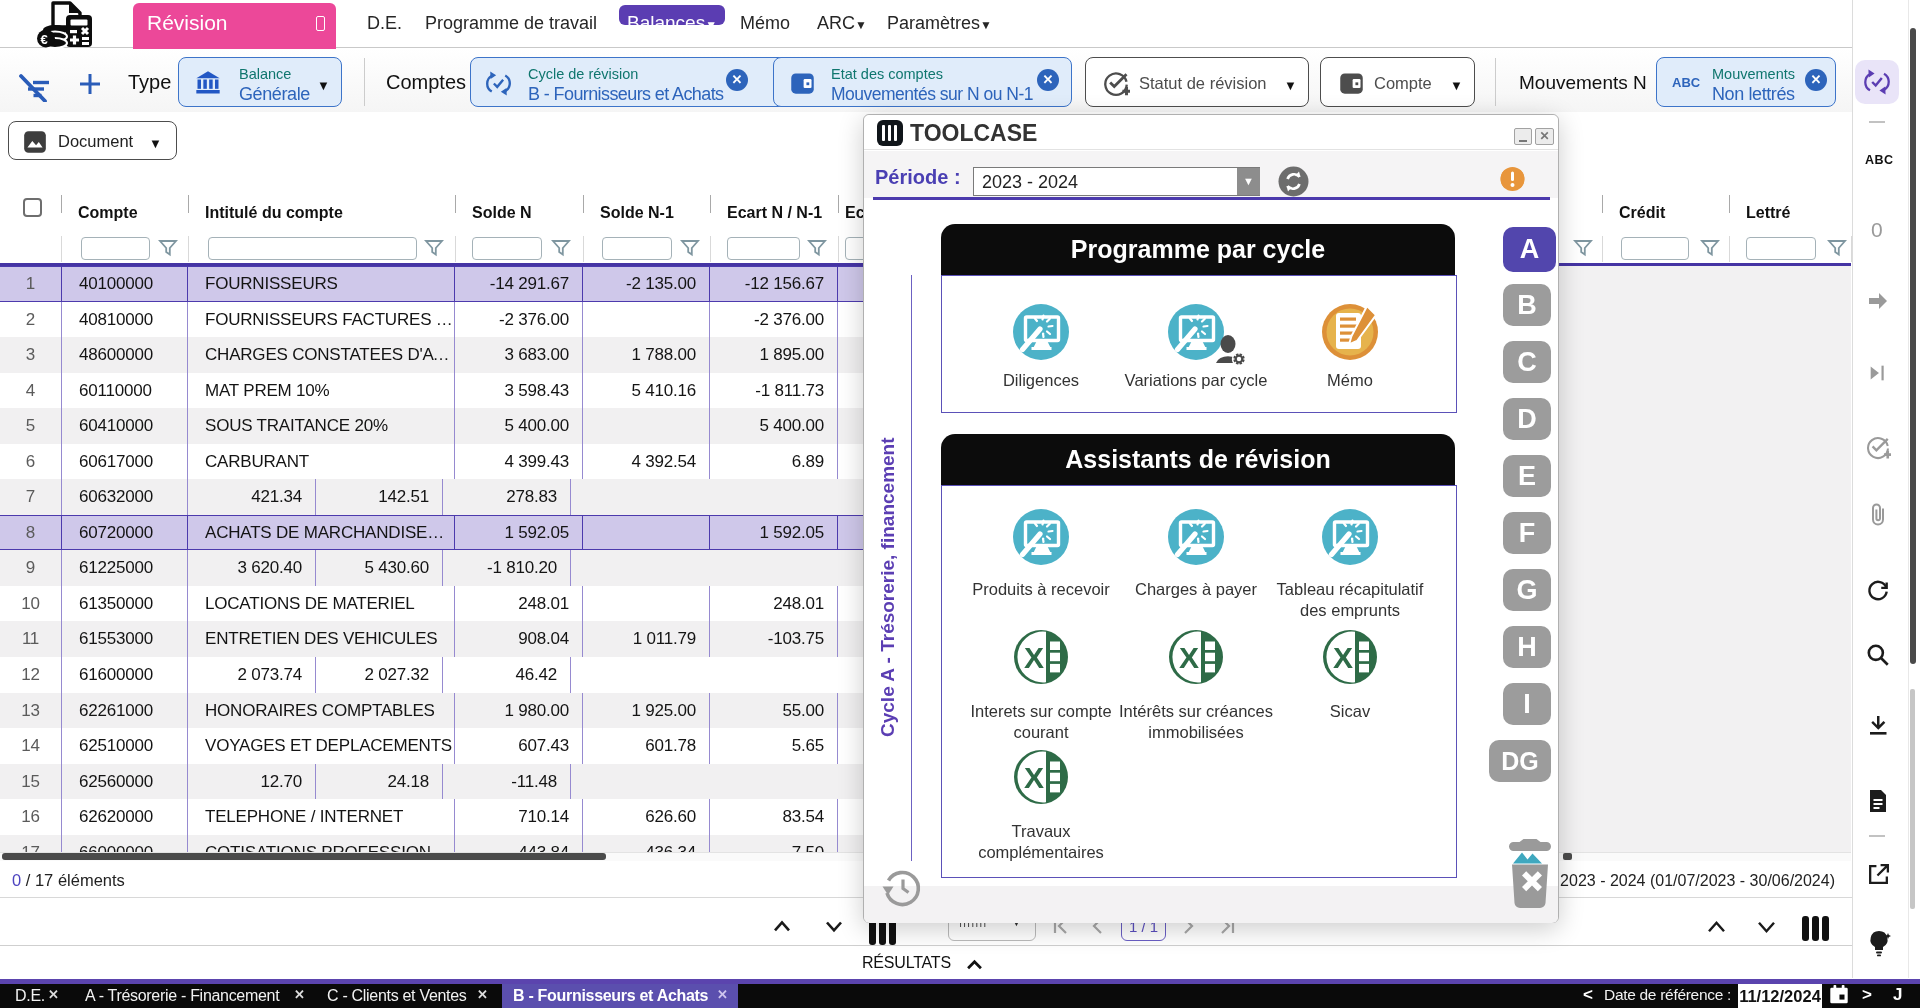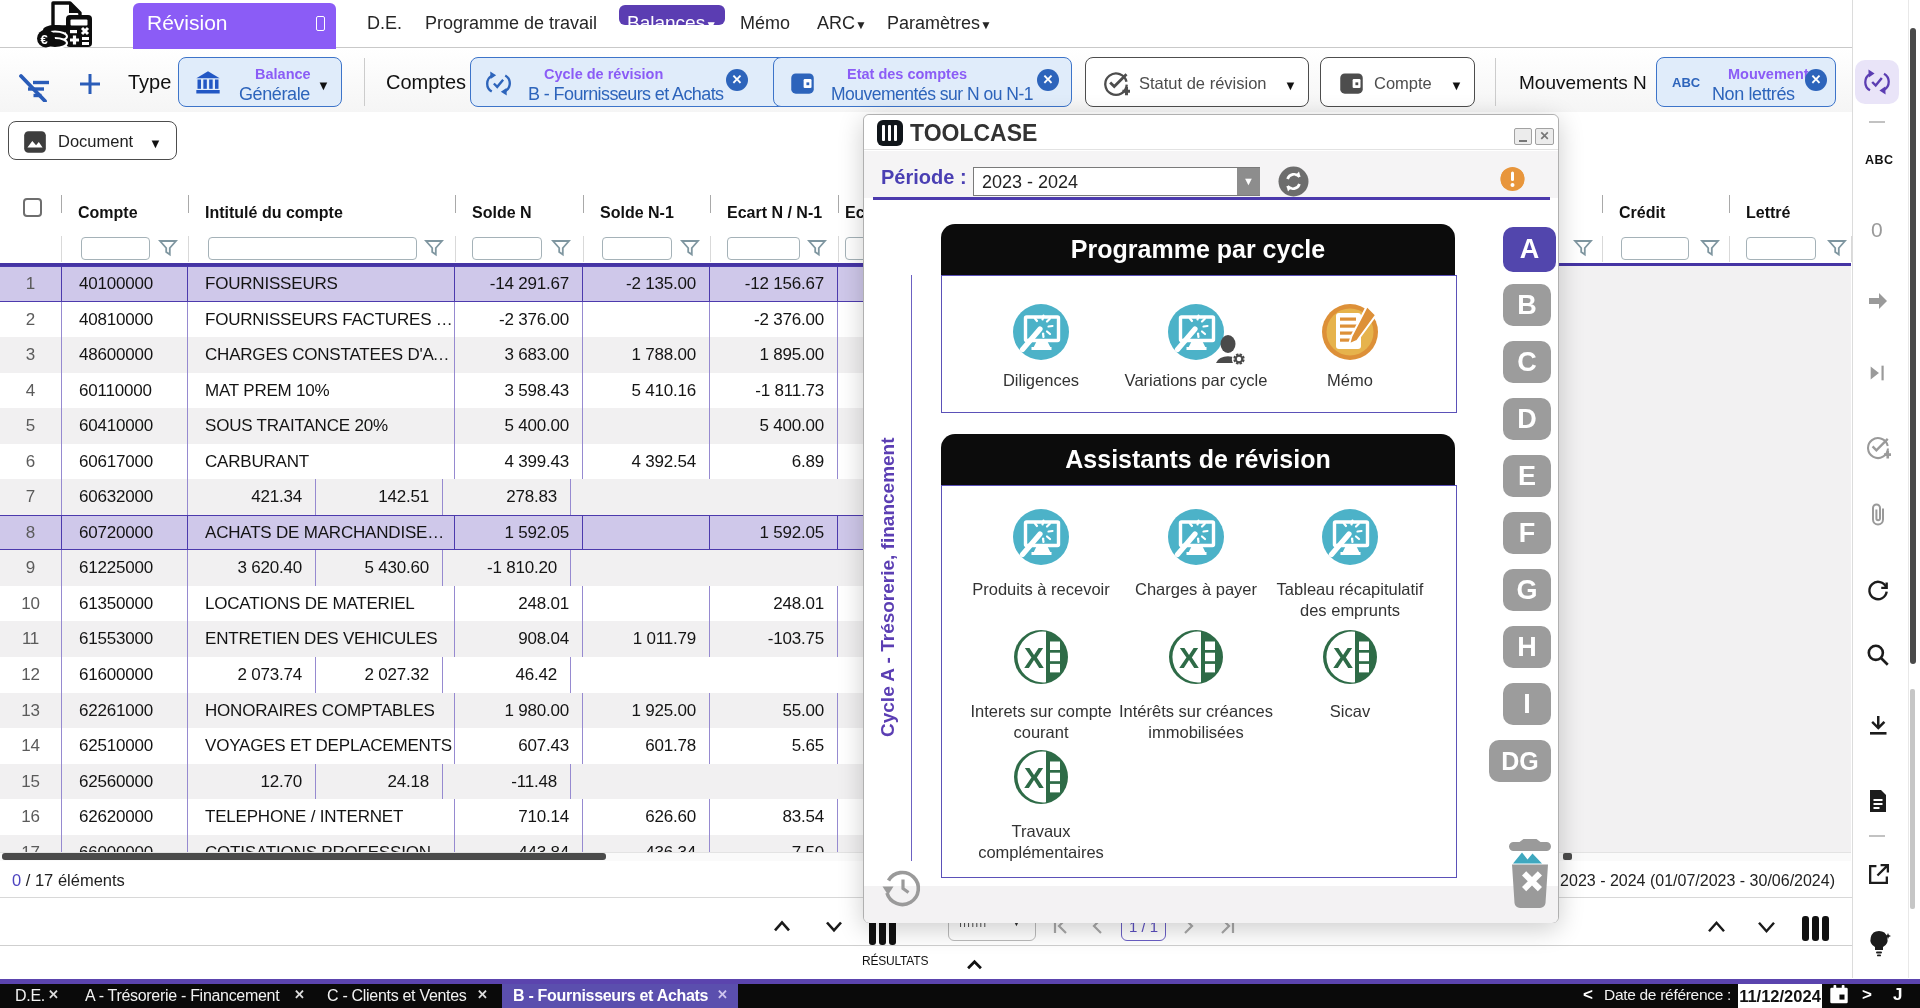--- a/index.html
+++ b/index.html
@@ -1,21 +1,21 @@
 <!DOCTYPE html>
 <html><head>
 <meta charset="utf-8">
 <style>
 * { margin:0; padding:0; box-sizing:border-box; }
 html,body { width:1920px; height:1008px; overflow:hidden; }
 body { font-family:"Liberation Sans",sans-serif; background:#fff; position:relative; }
 .a { position:absolute; }
 .nav-item { font-size:18px; color:#262626; }
 .chip { background:#e0ecfa; border:1.5px solid #3d74c9; border-radius:8px; }
-.chip .t1 { font-size:14.5px; font-weight:bold; color:#8b5cf6; line-height:17px;margin-left:16px; }
+.chip .t1 { font-size:14.5px; font-weight:normal; color:#0f766e; line-height:17px; }
 .chip .t2 { font-size:18px; letter-spacing:-0.4px; color:#2d64bb; line-height:22px; white-space:nowrap; }
 .xcirc { width:22px; height:22px; border-radius:50%; background:#2d64bb; color:#fff; font-size:13px; font-weight:bold; text-align:center; line-height:22px; }
 .wbtn { background:#fff; border:1.5px solid #4d4d4d; border-radius:8px; }
 .lbl20 { font-size:20px; color:#111; }
 .hdrcell { font-size:16px; font-weight:bold; color:#111; white-space:nowrap; }
 .tick { width:1px; background:#a9a9a9; }
 .ftick { width:1px; background:#d9d9d9; }
 .finput { background:#fff; border:1px solid #a5b2b8; border-radius:4px; height:23px; }
 .trow { background:#fff; display:flex; height:35.56px; line-height:35.56px; font-size:17px; letter-spacing:-0.2px; color:#141414; width:1020px; }
 .trow > div { border-right:1px solid #968ad0; overflow:hidden; white-space:nowrap; }
@@ -45,21 +45,21 @@
   <path d="M46 28 l6 6 M52 28 l-6 6" stroke="#fff" stroke-width="3"></path>
   <path d="M38.5 35.5 v9 M34 40 h9" stroke="#fff" stroke-width="3.2"></path>
   <path d="M46 38.5 h7 M46 43.5 h7" stroke="#fff" stroke-width="3"></path>
   <ellipse cx="19" cy="30" rx="12" ry="5" fill="#0d0d0d"></ellipse>
   <ellipse cx="19" cy="36.5" rx="12" ry="5" fill="#0d0d0d" stroke="#fff" stroke-width="2"></ellipse>
   <ellipse cx="19" cy="43" rx="12" ry="5" fill="#0d0d0d" stroke="#fff" stroke-width="2"></ellipse>
   <circle cx="10" cy="38.5" r="9" fill="#0d0d0d"></circle>
   <text x="4.5" y="43.5" font-size="13" font-weight="bold" fill="#fff" font-family="Liberation Sans,sans-serif">€</text>
 </svg>
 </div>
-<div class="a" style="left:133px;top:3px;width:203px;height:56px;background:#8b5cf6;border-radius:6px;color:#fff;font-size:21px;line-height:40px;padding-left:14px;">Révision
+<div class="a" style="left:133px;top:3px;width:203px;height:56px;background:#ec4899;border-radius:6px;color:#fff;font-size:21px;line-height:40px;padding-left:14px;">Révision
   <span class="a" style="left:183px;top:13px;width:9px;height:15px;border:1.5px solid #fff;border-radius:2px;"></span>
 </div>
 <div class="nav-item a" style="left:367px;top:13px;">D.E.</div>
 <div class="nav-item a" style="left:425px;top:13px;">Programme de travail</div>
 <div class="a" style="left:619px;top:5px;width:106px;height:20px;background:#5b3db2;border-radius:6px;color:#fff;font-size:19px;line-height:35px;text-align:center;">Balances<span style="font-size:12px;">▼</span></div>
 <div class="nav-item a" style="left:740px;top:13px;">Mémo</div>
 <div class="nav-item a" style="left:817px;top:13px;">ARC<span style="font-size:12px;">▼</span></div>
 <div class="nav-item a" style="left:887px;top:13px;">Paramètres<span style="font-size:12px;">▼</span></div>
 
 <div class="a" style="left:0;top:49px;width:1852px;height:63px;background:linear-gradient(#ffffff,#f5f5f5);"></div>
@@ -410,21 +410,21 @@
 <svg class="a" style="left:1757px;top:919px;" width="19" height="15" viewBox="0 0 20 16" fill="none" stroke="#1a1a1a" stroke-width="2.6">
     <path d="M2 4 L10 13 L18 4"></path>
   </svg>
 <div class="a" style="left:1802px;top:916px;width:28px;height:25px;">
   <div class="a" style="left:0;top:0;width:7px;height:25px;background:#111;border-radius:3px;"></div>
   <div class="a" style="left:10px;top:0;width:7px;height:25px;background:#111;border-radius:3px;"></div>
   <div class="a" style="left:20px;top:0;width:7px;height:25px;background:#111;border-radius:3px;"></div>
 </div>
 
 <div class="a" style="left:0;top:946px;width:1852px;height:32px;background:#fff;"></div>
-<div class="a" style="left:862px;top:954px;font-size:12px;letter-spacing:-0.2px;color:#111;">RÉSULTATS</div>
+<div class="a" style="left:862px;top:954px;font-size:16px;letter-spacing:-0.2px;color:#111;">RÉSULTATS</div>
 <svg class="a" style="left:966px;top:959px;" width="17" height="11" viewBox="0 0 18 12" fill="none" stroke="#111" stroke-width="3">
     <path d="M2 10 L9 3 L16 10"></path>
   </svg>
 
 <div class="a" style="left:0;top:979px;width:1920px;height:4.5px;background:#5b44ae;"></div>
 <div class="a" style="left:0;top:983.5px;width:1920px;height:24.5px;background:#0a0a0a;"></div>
 <div class="a" style="left:15px;top:987px;font-size:16px;letter-spacing:-0.3px;color:#f2f2f2;">D.E.</div>
 <div class="a" style="left:48px;top:987px;font-size:13px;font-weight:bold;color:#dcdcdc;">✕</div>
 <div class="a" style="left:85px;top:987px;font-size:16px;letter-spacing:-0.3px;color:#f2f2f2;">A - Trésorerie - Financement</div>
 <div class="a" style="left:294px;top:987px;font-size:13px;font-weight:bold;color:#dcdcdc;">✕</div>
@@ -562,21 +562,21 @@
     <div class="a" style="left:11px;top:5px;width:3px;height:16px;background:#fff;border-radius:1px;"></div>
     <div class="a" style="left:17px;top:5px;width:3px;height:16px;background:#fff;border-radius:1px;"></div>
   </div>
   <div class="a" style="left:46px;top:5px;font-size:23px;font-weight:bold;color:#333;">TOOLCASE</div>
   <div class="a" style="left:650px;top:13px;width:18px;height:17px;background:#ececec;border:1px solid #a2a2a2;border-radius:2px;">
       <div class="a" style="left:4px;top:11px;width:8px;height:2px;background:#777;"></div>
     </div>
   <div class="a" style="left:671px;top:13px;width:19px;height:17px;background:#ececec;border:1px solid #a2a2a2;border-radius:2px;color:#777;font-size:12px;font-weight:bold;text-align:center;line-height:15px;">✕</div>
 
   <div class="a" style="left:0;top:36px;width:694px;height:47px;background:#f5f4f5;"></div>
-  <div class="a" style="left:17px;top:51px;font-size:20px;font-weight:bold;color:#4a3fb3;">Période :</div>
+  <div class="a" style="left:11px;top:51px;font-size:20px;font-weight:bold;color:#4a3fb3;">Période :</div>
   <div class="a" style="left:109px;top:52px;width:287px;height:29px;background:#fff;border:1px solid #7a7a7a;">
     <div class="a" style="left:8px;top:4px;font-size:18px;color:#222;">2023 - 2024</div>
     <div class="a" style="left:263px;top:0;width:23px;height:27px;background:#8d8d8d;color:#fff;font-size:11px;text-align:center;line-height:27px;">▼</div>
   </div>
   <svg class="a" style="left:414px;top:51px;" width="31" height="31" viewBox="0 0 31 31">
       <circle cx="15.5" cy="15.5" r="15" fill="#6d6d6d"></circle>
       <g fill="none" stroke="#fff" stroke-width="2.6">
         <path d="M9.5 13 a7 7 0 0 1 12-2.2"></path>
         <path d="M21.5 18 a7 7 0 0 1 -12 2.2"></path>
       </g>

